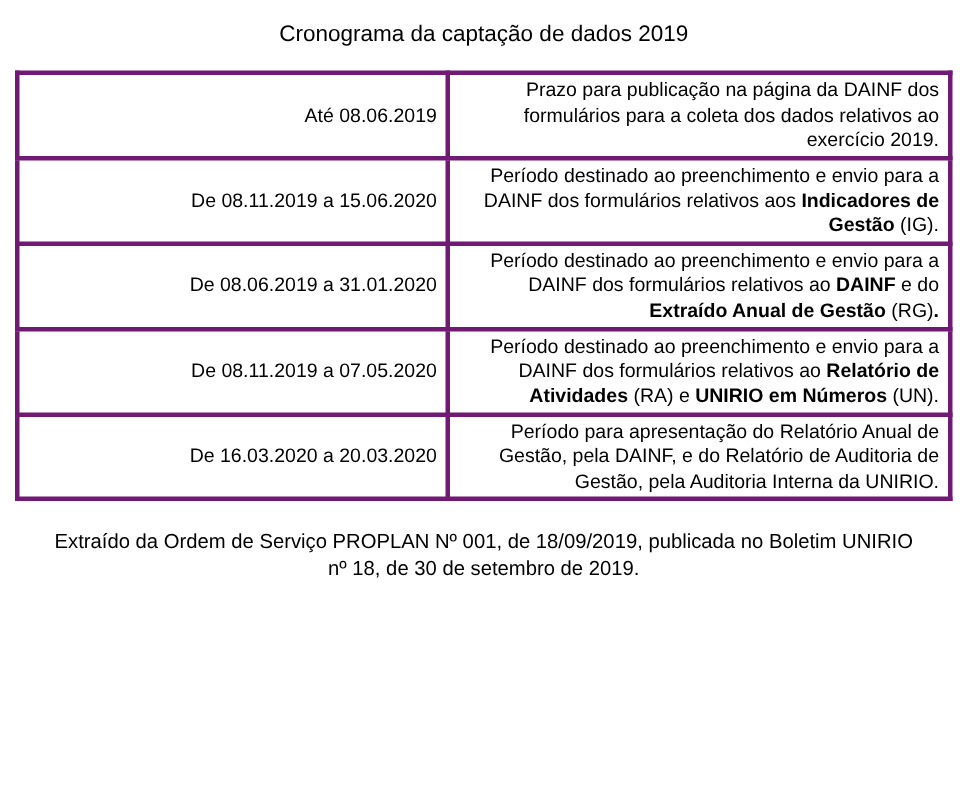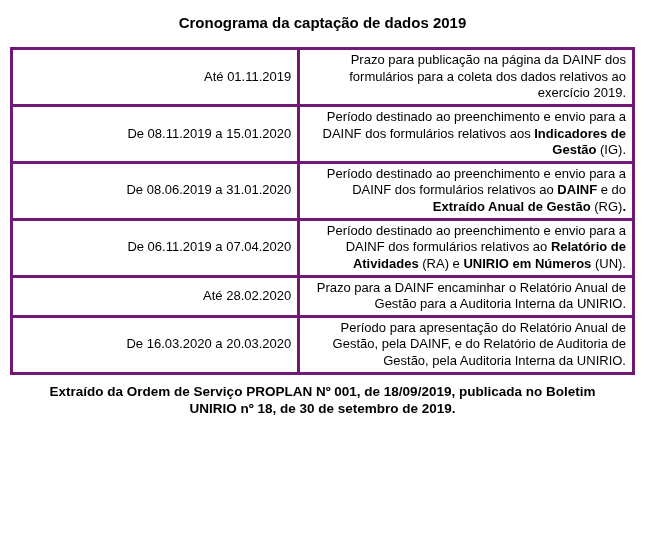--- a/index.html
+++ b/index.html
@@ -13,21 +13,21 @@
     overflow: hidden;
   }
   .page {
     box-sizing: border-box;
     width: 645px;
     height: 539px;
     padding: 10px 10px 0 10px;
   }
   .doc-title {
     text-align: center;
-    font-weight: bold;
+    font-weight: normal;
     font-size: 15px;
     margin: 4px 0 16px 0;
   }
   table.schedule {
     border-collapse: collapse;
     width: 625px;
     margin: 0 auto;
     table-layout: fixed;
   }
   table.schedule td {
@@ -35,54 +35,50 @@
     text-align: right;
     vertical-align: middle;
     font-size: 13px;
     line-height: 1.28;
     padding: 2px 6px;
   }
   td.period-cell { width: 46%; }
   td.description-cell { width: 54%; }
   .doc-footer {
     text-align: center;
-    font-weight: bold;
+    font-weight: normal;
     font-size: 13.5px;
     line-height: 1.3;
-    margin: 8px auto 0 auto;
+    margin: 18px auto 0 auto;
     max-width: 588px;
   }
 </style>
 </head>
 <body>
 
 <div class="page">
   <div class="doc-title">Cronograma da captação de dados 2019</div>
 
   <table class="schedule">
     <tbody>
         <tr>
-          <td class="period-cell">Até 01.11.2019</td>
+          <td class="period-cell">Até 08.06.2019</td>
           <td class="description-cell"><span>Prazo para publicação na página da DAINF dos formulários para a coleta dos dados relativos ao exercício 2019.</span></td>
         </tr>
         <tr>
-          <td class="period-cell">De 08.11.2019 a 15.01.2020</td>
+          <td class="period-cell">De 08.11.2019 a 15.06.2020</td>
           <td class="description-cell"><span>Período destinado ao preenchimento e envio para a DAINF dos formulários relativos aos </span><b>Indicadores de Gestão</b><span> (IG).</span></td>
         </tr>
         <tr>
           <td class="period-cell">De 08.06.2019 a 31.01.2020</td>
           <td class="description-cell"><span>Período destinado ao preenchimento e envio para a DAINF dos formulários relativos ao </span><b>DAINF</b><span> e do </span><b>Extraído Anual de Gestão</b><span> (RG)</span><b>.</b></td>
         </tr>
         <tr>
-          <td class="period-cell">De 06.11.2019 a 07.04.2020</td>
+          <td class="period-cell">De 08.11.2019 a 07.05.2020</td>
           <td class="description-cell"><span>Período destinado ao preenchimento e envio para a DAINF dos formulários relativos ao </span><b>Relatório de Atividades</b><span> (RA) e </span><b>UNIRIO em Números</b><span> (UN).</span></td>
-        </tr>
-        <tr>
-          <td class="period-cell">Até 28.02.2020</td>
-          <td class="description-cell"><span>Prazo para a DAINF encaminhar o Relatório Anual de Gestão para a Auditoria Interna da UNIRIO.</span></td>
         </tr>
         <tr>
           <td class="period-cell">De 16.03.2020 a 20.03.2020</td>
           <td class="description-cell"><span>Período para apresentação do Relatório Anual de Gestão, pela DAINF, e do Relatório de Auditoria de Gestão, pela Auditoria Interna da UNIRIO.</span></td>
         </tr>
       </tbody>
   </table>
 
   <div class="doc-footer">Extraído da Ordem de Serviço PROPLAN Nº 001, de 18/09/2019, publicada no Boletim UNIRIO nº 18, de 30 de setembro de 2019.</div>
 </div>

